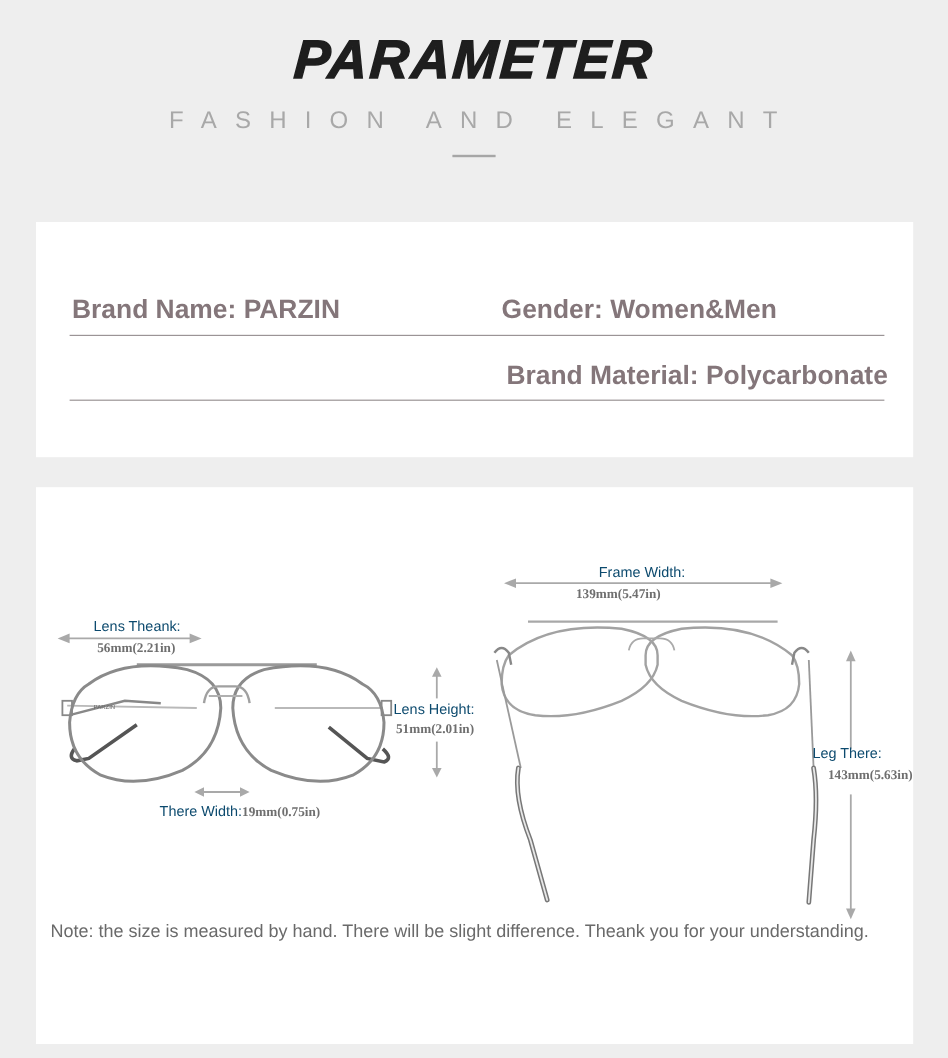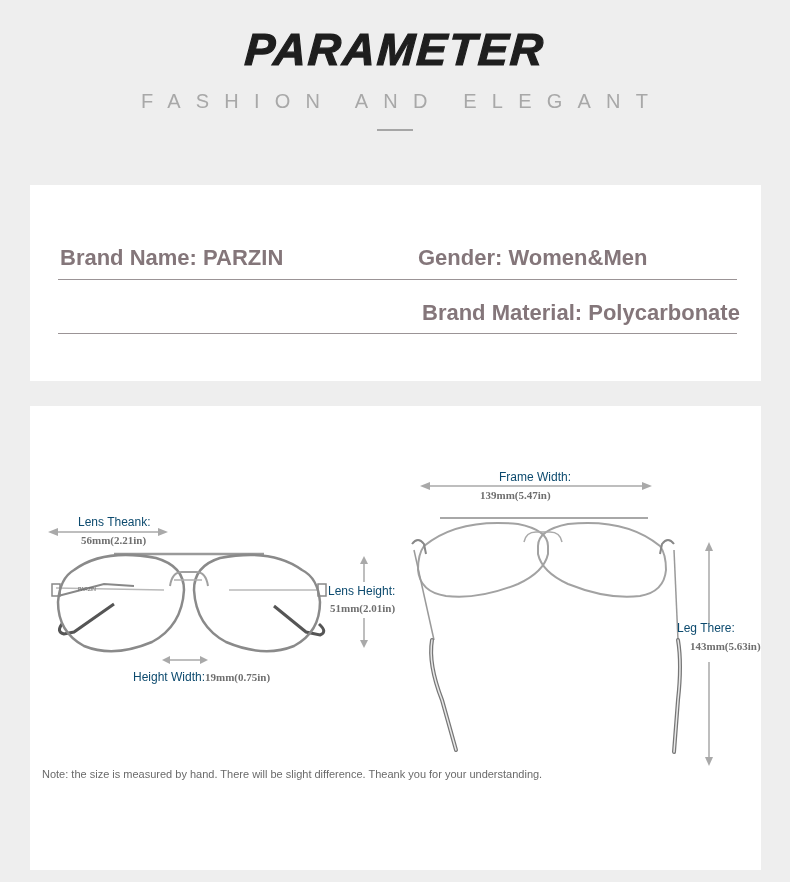--- a/index.html
+++ b/index.html
@@ -27,21 +27,21 @@
     .card-dims { left: 30px; top: 406px; width: 731px; height: 464px; }
 
     .spec {
       position: absolute; font-size: 22px; font-weight: bold; color: #84767a;
       font-family: "Liberation Sans", sans-serif; white-space: nowrap;
     }
     .spec-rule { position: absolute; height: 1px; background: #9b9496; }
 
     .dim-label { position: absolute; font-size: 12px; color: #0c4a6e; font-family: "Liberation Sans", sans-serif; white-space: nowrap; }
     .dim-value { position: absolute; font-size: 11px; font-weight: bold; color: #6f6f6f; font-family: "Liberation Serif", serif; white-space: nowrap; }
-    .note { position: absolute; left: 12px; top: 362px; font-size: 11px; color: #6a6a6a; font-family: "Liberation Sans", sans-serif; white-space: nowrap; }
+    .note { position: absolute; left: 12px; top: 362px; font-size: 15px; color: #6a6a6a; font-family: "Liberation Sans", sans-serif; white-space: nowrap; }
 
     svg { position: absolute; overflow: visible; }
   </style>
 </head>
 <body>
 
 <div class="title">PARAMETER</div>
 <div class="subtitle">FASHION AND ELEGANT</div>
 <div class="title-rule"></div>
 
@@ -85,21 +85,21 @@
 
     <text x="34" y="49" font-size="5" fill="#666" font-family="Liberation Sans, sans-serif">PARZIN</text>
   </svg>
 
   <svg style="left:132px; top:249px;" width="46" height="10">
     <line x1="4" y1="5" x2="42" y2="5" stroke="#a9a9a9" stroke-width="1.5"></line>
     <polygon points="0,5 8,1 8,9" fill="#a9a9a9"></polygon>
     <polygon points="46,5 38,1 38,9" fill="#a9a9a9"></polygon>
   </svg>
   <div style="position:absolute; left:103px; top:261px; white-space:nowrap;">
-    <span class="dim-label" style="position:static;">Height Width:</span><span class="dim-value" style="position:static;">19mm(0.75in)</span>
+    <span class="dim-label" style="position:static;">There Width:</span><span class="dim-value" style="position:static;">19mm(0.75in)</span>
   </div>
 
   <svg style="left:329px; top:150px;" width="10" height="26">
     <line x1="5" y1="4" x2="5" y2="26" stroke="#a9a9a9" stroke-width="1.5"></line>
     <polygon points="5,0 1,8 9,8" fill="#a9a9a9"></polygon>
   </svg>
   <div class="dim-label" style="left:298px; top:178px;">Lens Height:</div>
   <div class="dim-value" style="left:300px; top:196px;">51mm(2.01in)</div>
   <svg style="left:329px; top:212px;" width="10" height="30">
     <line x1="5" y1="0" x2="5" y2="26" stroke="#a9a9a9" stroke-width="1.5"></line>

